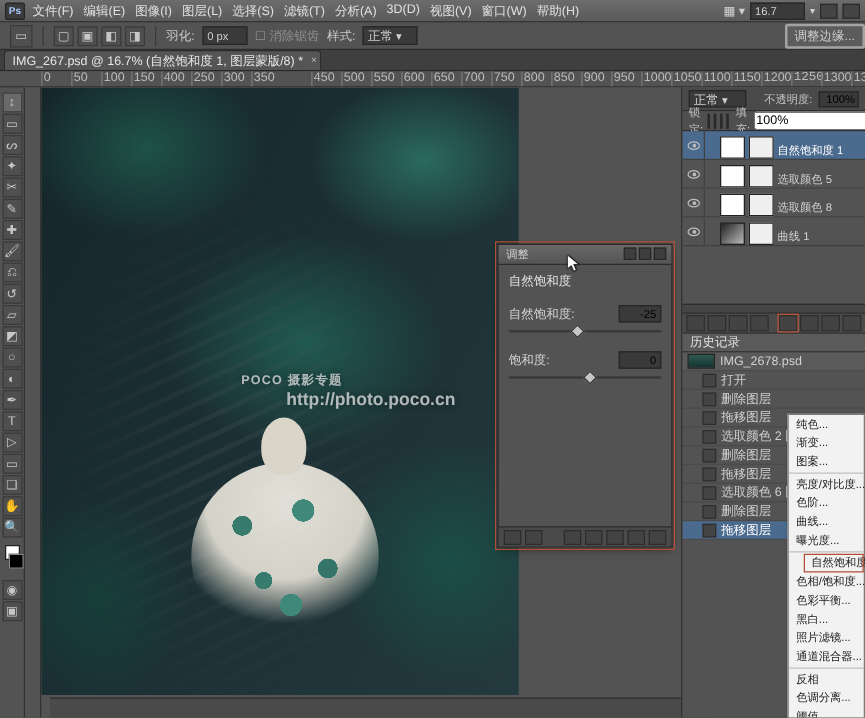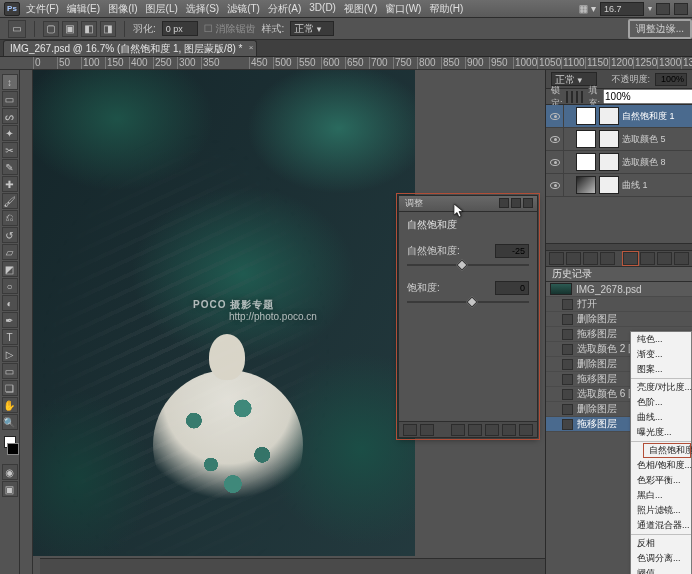--- a/index.html
+++ b/index.html
@@ -61,35 +61,35 @@
 .subject-dress { position: absolute; left: 120px; top: 300px; width: 150px; height: 150px; background: radial-gradient(circle at 50% 20%, #f2efe6 0%, #e4e0d4 45%, transparent 70%); border-radius: 50%; opacity: 0.92; }
 .subject-dress::before { content:''; position:absolute; left:56px; top:-36px; width:36px; height:46px; background:#e9e3d5; border-radius:50% 50% 44% 44%; }
 .subject-dress::after { content:''; position:absolute; inset:14px; background:
   radial-gradient(circle 8px at 22% 30%, #3a8273 98%, transparent 100%),
   radial-gradient(circle 9px at 62% 20%, #429080 98%, transparent 100%),
   radial-gradient(circle 8px at 78% 58%, #377a6d 98%, transparent 100%),
   radial-gradient(circle 7px at 36% 66%, #3a8273 98%, transparent 100%),
   radial-gradient(circle 9px at 54% 82%, #429080 98%, transparent 100%);
   border-radius:50%; }
 .watermark { position:absolute; left:160px; top:220px; font-size:20px; font-weight:bold; color:rgba(235,235,235,0.72); letter-spacing:1px; text-shadow:0 0 6px rgba(0,0,0,0.4); }
-.watermark .sub { display:block; font-size:10px; font-weight:normal; letter-spacing:0; margin-top:-2px; margin-left:36px; }
+.watermark .sub { display:block; font-size:14px; font-weight:bold; letter-spacing:0; margin-top:-2px; margin-left:36px; }
 
 .right-panels { position: absolute; right: 0; top: 0; width: 147px; height: 504px; background: #535353; border-left: 1px solid #2a2a2a; display: flex; flex-direction: column; }
 
 
 .layers-hdr { height: 19px; background: #4a4a4a; display: flex; align-items: center; padding: 0 5px; gap: 5px; border-bottom: 1px solid #2d2d2d; }
 .layers-hdr .sel { width: 46px; height: 14px; background: #3a3a3a; border: 1px solid #262626; font-size: 9px; padding-left: 3px; }
 .layers-hdr .lbl { font-size: 9px; color: #c4c4c4; }
 .layers-hdr .pct { width: 32px; height: 13px; background: #3a3a3a; border: 1px solid #262626; font-size: 9px; text-align: right; padding-right: 2px; }
 .lock-row { height: 16px; display: flex; align-items: center; gap: 3px; padding: 0 5px; border-bottom: 1px solid #2d2d2d; background: #4f4f4f; }
 .lock-row .lb { font-size: 9px; color: #c4c4c4; }
 .lock-row .ic { width: 12px; height: 12px; background: #3d3d3d; border: 1px solid #2a2a2a; }
 .lock-row .sp { flex: 1; }
 .layers-list { height: 138px; overflow: hidden; background: #535353; }
-.layer-row { height: 23px; display: flex; align-items: center; border-bottom: 1px solid #404040; background: #535353; }
+.layer-row { height: 23px; display: flex; align-items: flex-end; border-bottom: 1px solid #404040; background: #535353; }
 .layer-row.sel { background: #4a6a8e; color: #fff; }
 .layer-row .vis { width: 18px; height: 100%; display: flex; align-items: center; justify-content: center; border-right: 1px solid #404040; }
 .layer-row .eye { width: 10px; height: 7px; border: 1px solid #bbb; border-radius: 50%; position: relative; }
 .layer-row .eye::after { content:''; position:absolute; left:3px; top:1px; width:3px; height:3px; background:#bbb; border-radius:50%; }
 .layer-row .link { width: 12px; }
 .layer-row .thumb { width: 20px; height: 18px; background: #fff; border: 1px solid #222; margin-right: 3px; }
 .layer-row .thumb.mask { background: #efefef; }
 .layer-row .thumb.curve { background: linear-gradient(135deg,#222 0%,#bbb 100%); }
 .layer-row .thumb.img { background: linear-gradient(#2c5a52,#16332e); }
 .layer-row .nm { font-size: 9px; white-space: nowrap; }
@@ -217,21 +217,21 @@
     <div class="tick" style="left: 393px;">750</div>
     <div class="tick" style="left: 417px;">800</div>
     <div class="tick" style="left: 441px;">850</div>
     <div class="tick" style="left: 465px;">900</div>
     <div class="tick" style="left: 489px;">950</div>
     <div class="tick" style="left: 513px;">1000</div>
     <div class="tick" style="left: 537px;">1050</div>
     <div class="tick" style="left: 561px;">1100</div>
     <div class="tick" style="left: 585px;">1150</div>
     <div class="tick" style="left: 609px;">1200</div>
-    <div class="tick" style="left: 633px;">1250</div>
+    <div class="tick" style="left: 633px; font-family: Liberation Mono, monospace;">1250</div>
     <div class="tick" style="left: 657px;">1300</div>
     <div class="tick" style="left: 681px;">1350</div>
   </div>
 
 <div class="workspace">
   <div class="left-tools">
     <div class="tool sel">↕</div>
     <div class="tool">▭</div>
     <div class="tool">ᔕ</div>
     <div class="tool">✦</div>

